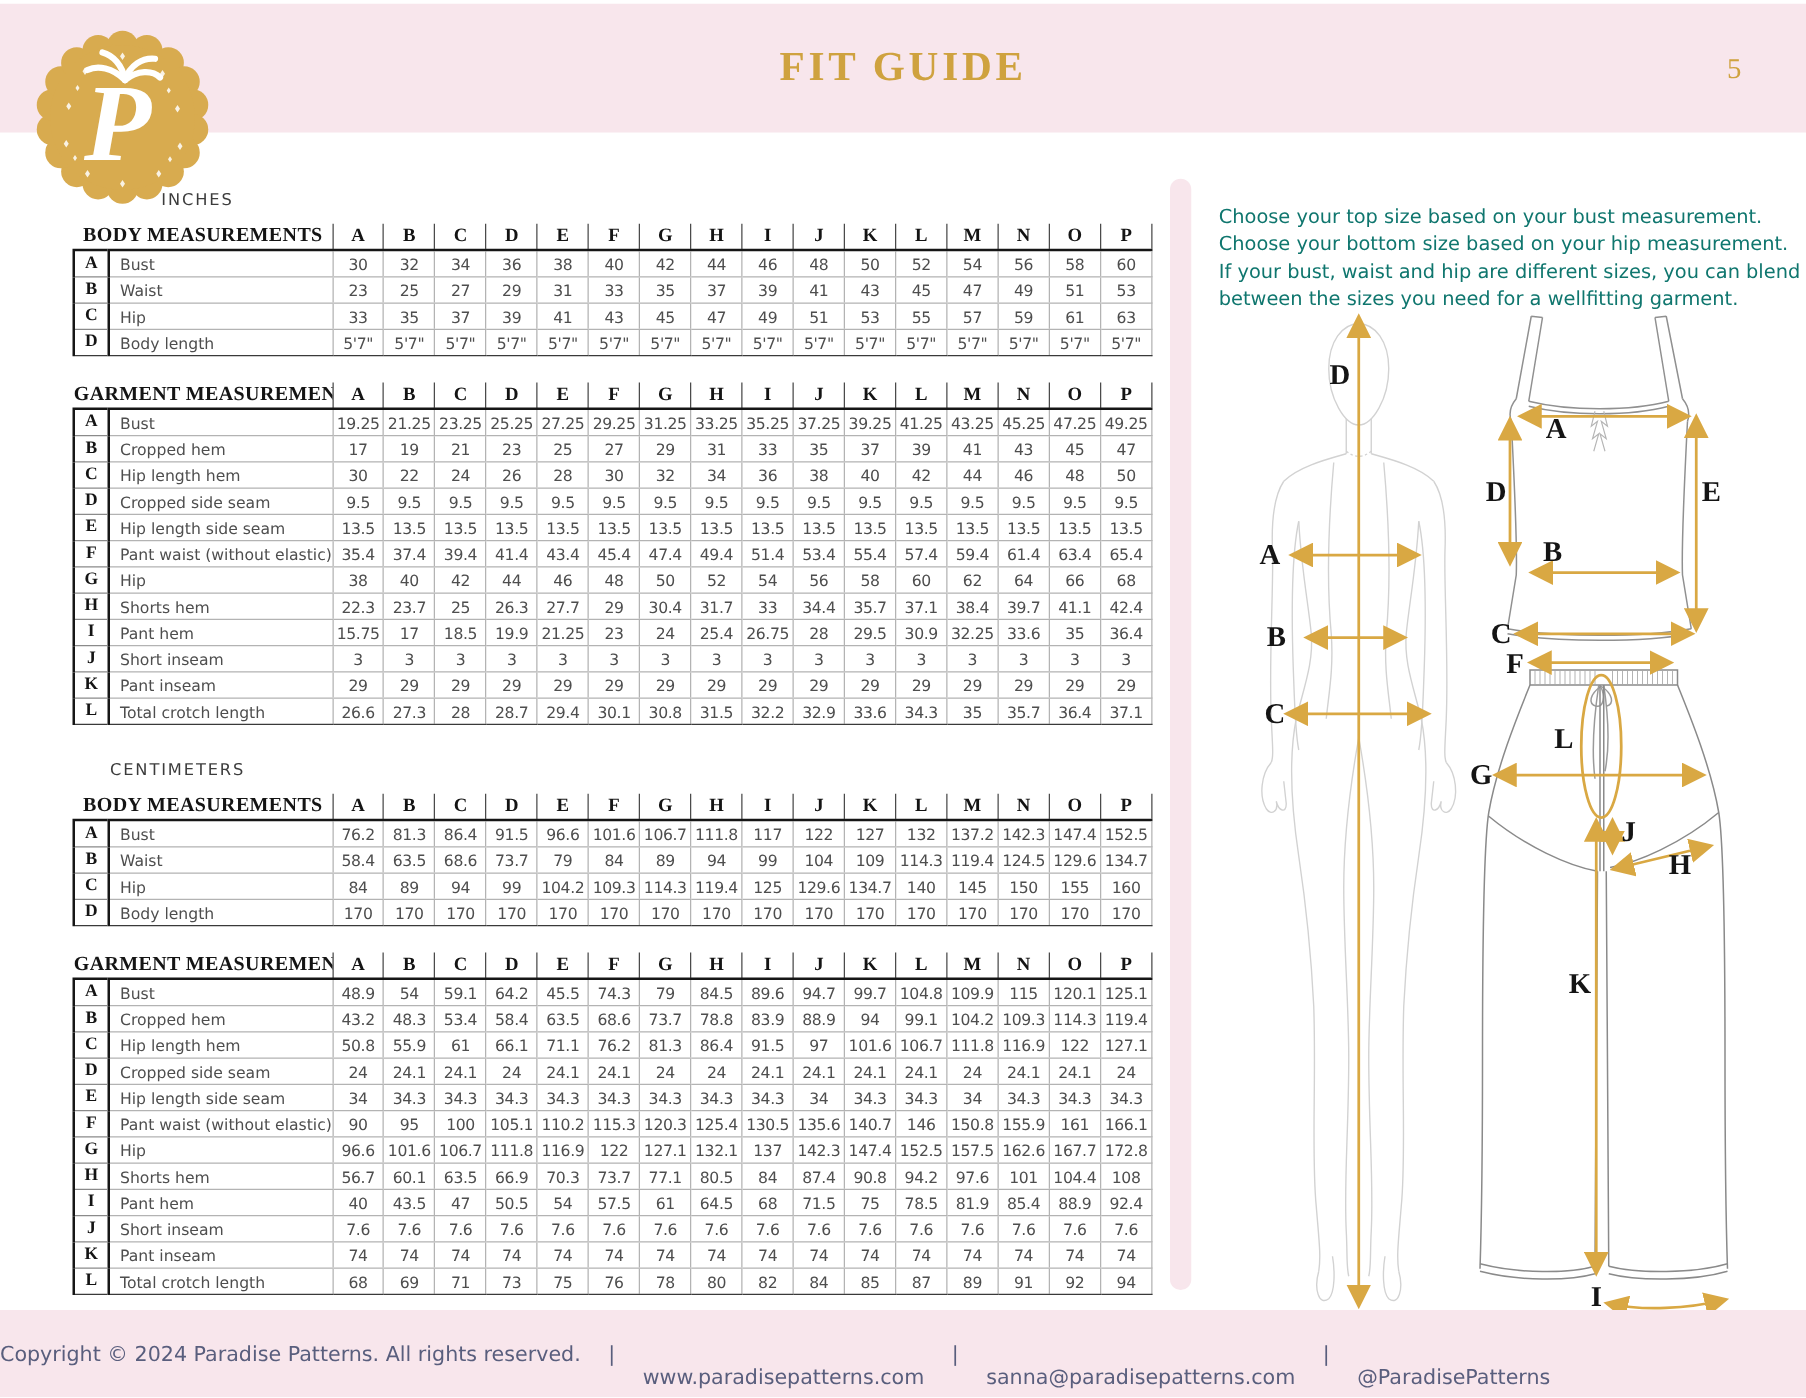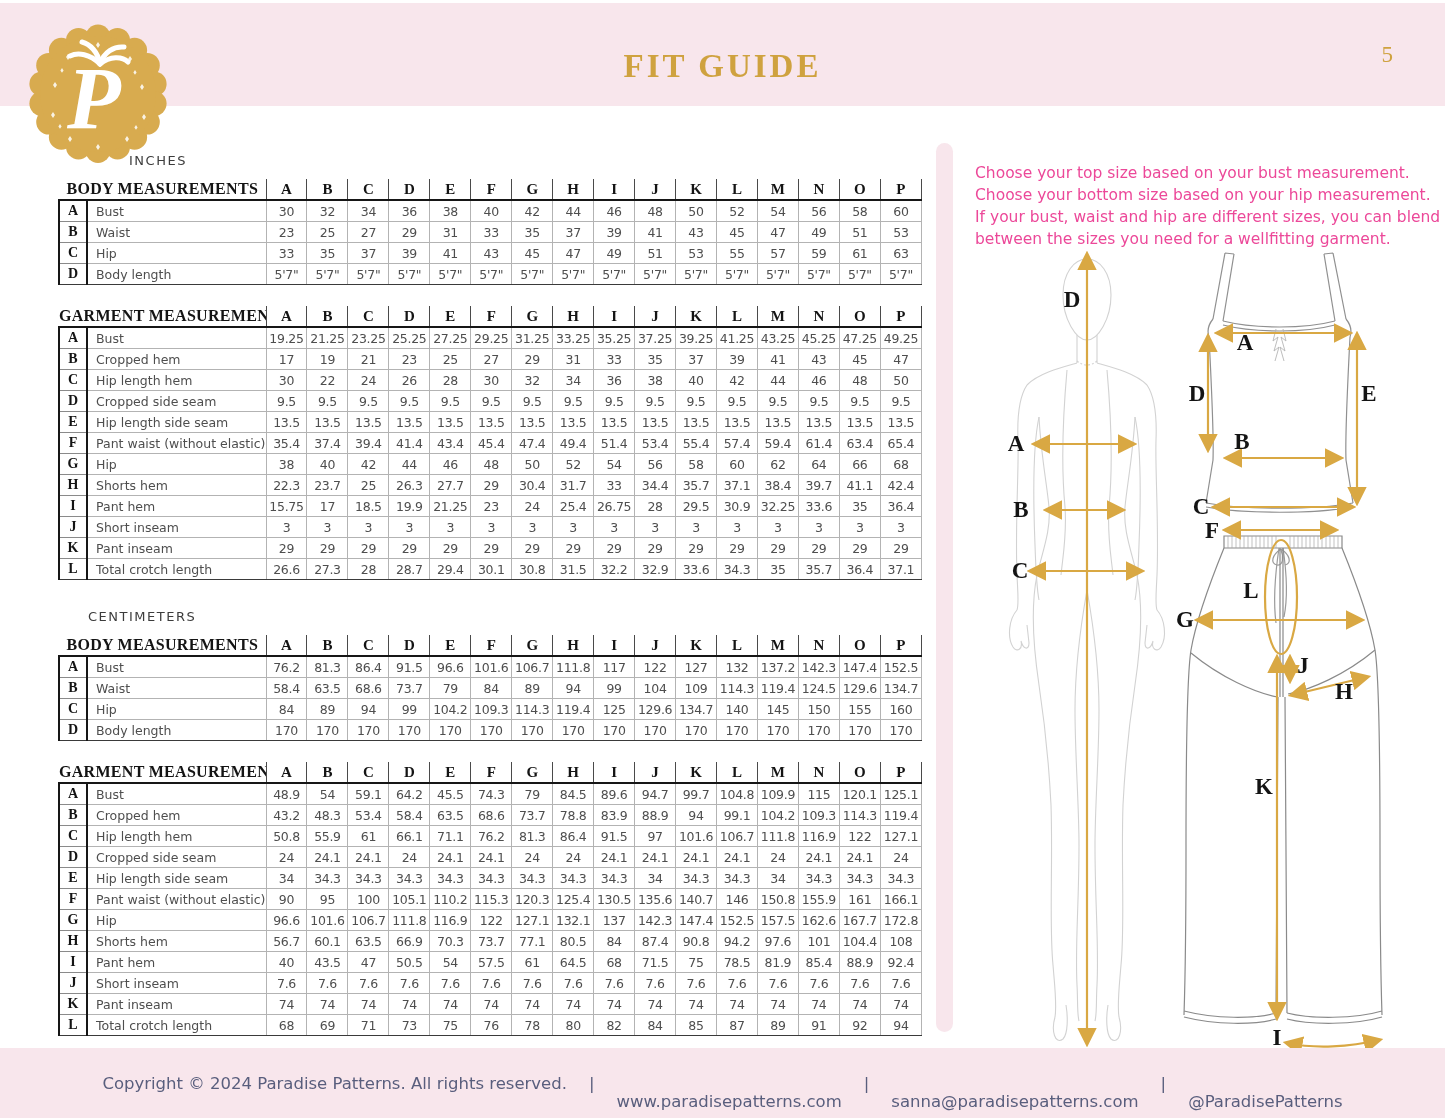--- a/index.html
+++ b/index.html
@@ -1,26 +1,26 @@
 <!DOCTYPE html>
 <html><head>
 <meta charset="utf-8">
 <style>
   html,body { margin:0; padding:0; background:#fff; }
   .page { position:relative; width:1445px; height:1118px; background:#ffffff; overflow:hidden;
           font-family:"DejaVu Sans", sans-serif; }
 
   .band-top { position:absolute; left:0; top:3px; width:100%; height:103px; background:#f8e6ec; }
   .band-bottom { position:absolute; left:0; bottom:0; width:100%; height:70px; background:#f8e6ec;
-                 display:flex; align-items:center; justify-content:center; gap:22px;
+                 display:flex; align-items:center; gap:22px;
                  color:#595e7d; font-size:16.5px; }
   .band-bottom .sep { color:#595e7d; }
   .band-bottom a { color:#595e7d; text-decoration:none;margin-top:36px; }
 
-  .page-title { position:absolute; left:0; top:48px; width:100%; text-align:center;
+  .page-title { position:absolute; left:0; top:36px; width:100%; text-align:center;
                 font-family:"Liberation Serif", serif; font-weight:bold; font-size:33px;
                 letter-spacing:3px; color:#cfa23f; }
   .page-num  { position:absolute; right:52px; top:42px; font-family:"Liberation Serif", serif;
                font-size:23px; color:#cfa23f; }
 
   .logo { position:absolute; left:28px; top:24px; width:140px; height:140px; }
 
   .unit-label { position:absolute; font-size:13px; letter-spacing:1.5px; color:#3c3c3c; }
   .unit-inches { left:129px; top:153px; }
   .unit-cm     { left:88px;  top:609px; }
@@ -47,21 +47,21 @@
   .meas td.val:last-child { border-right:1px solid #b3b3b3; }
   .meas tbody tr:last-child td { border-bottom:1.5px solid #3a3a3a; }
 
   .divider { position:absolute; left:936px; top:143px; width:17px; height:889px;
              background:#f8e6ec; border-radius:9px; }
 
   .tips-title { position:absolute; left:975px; top:127px; width:462px; text-align:center;
                 font-family:"Liberation Serif", serif; font-weight:bold; font-size:23px;
                 color:#1d1d1d; }
   .tips-body  { position:absolute; left:975px; top:162px; width:468px; font-size:15.5px;
-                line-height:1.42; color:#ec4899; }
+                line-height:1.42; color:#0f766e; }
 
   .diagram-svg { position:absolute; left:975px; top:245px; width:470px; height:820px; }
   .dlabel { position:absolute; transform:translate(-50%,-50%);
             font-family:"Liberation Serif", serif; font-size:23px; font-weight:600;
             color:#141414; }
 </style>
 </head>
 <body>
 
 <div class="page">

